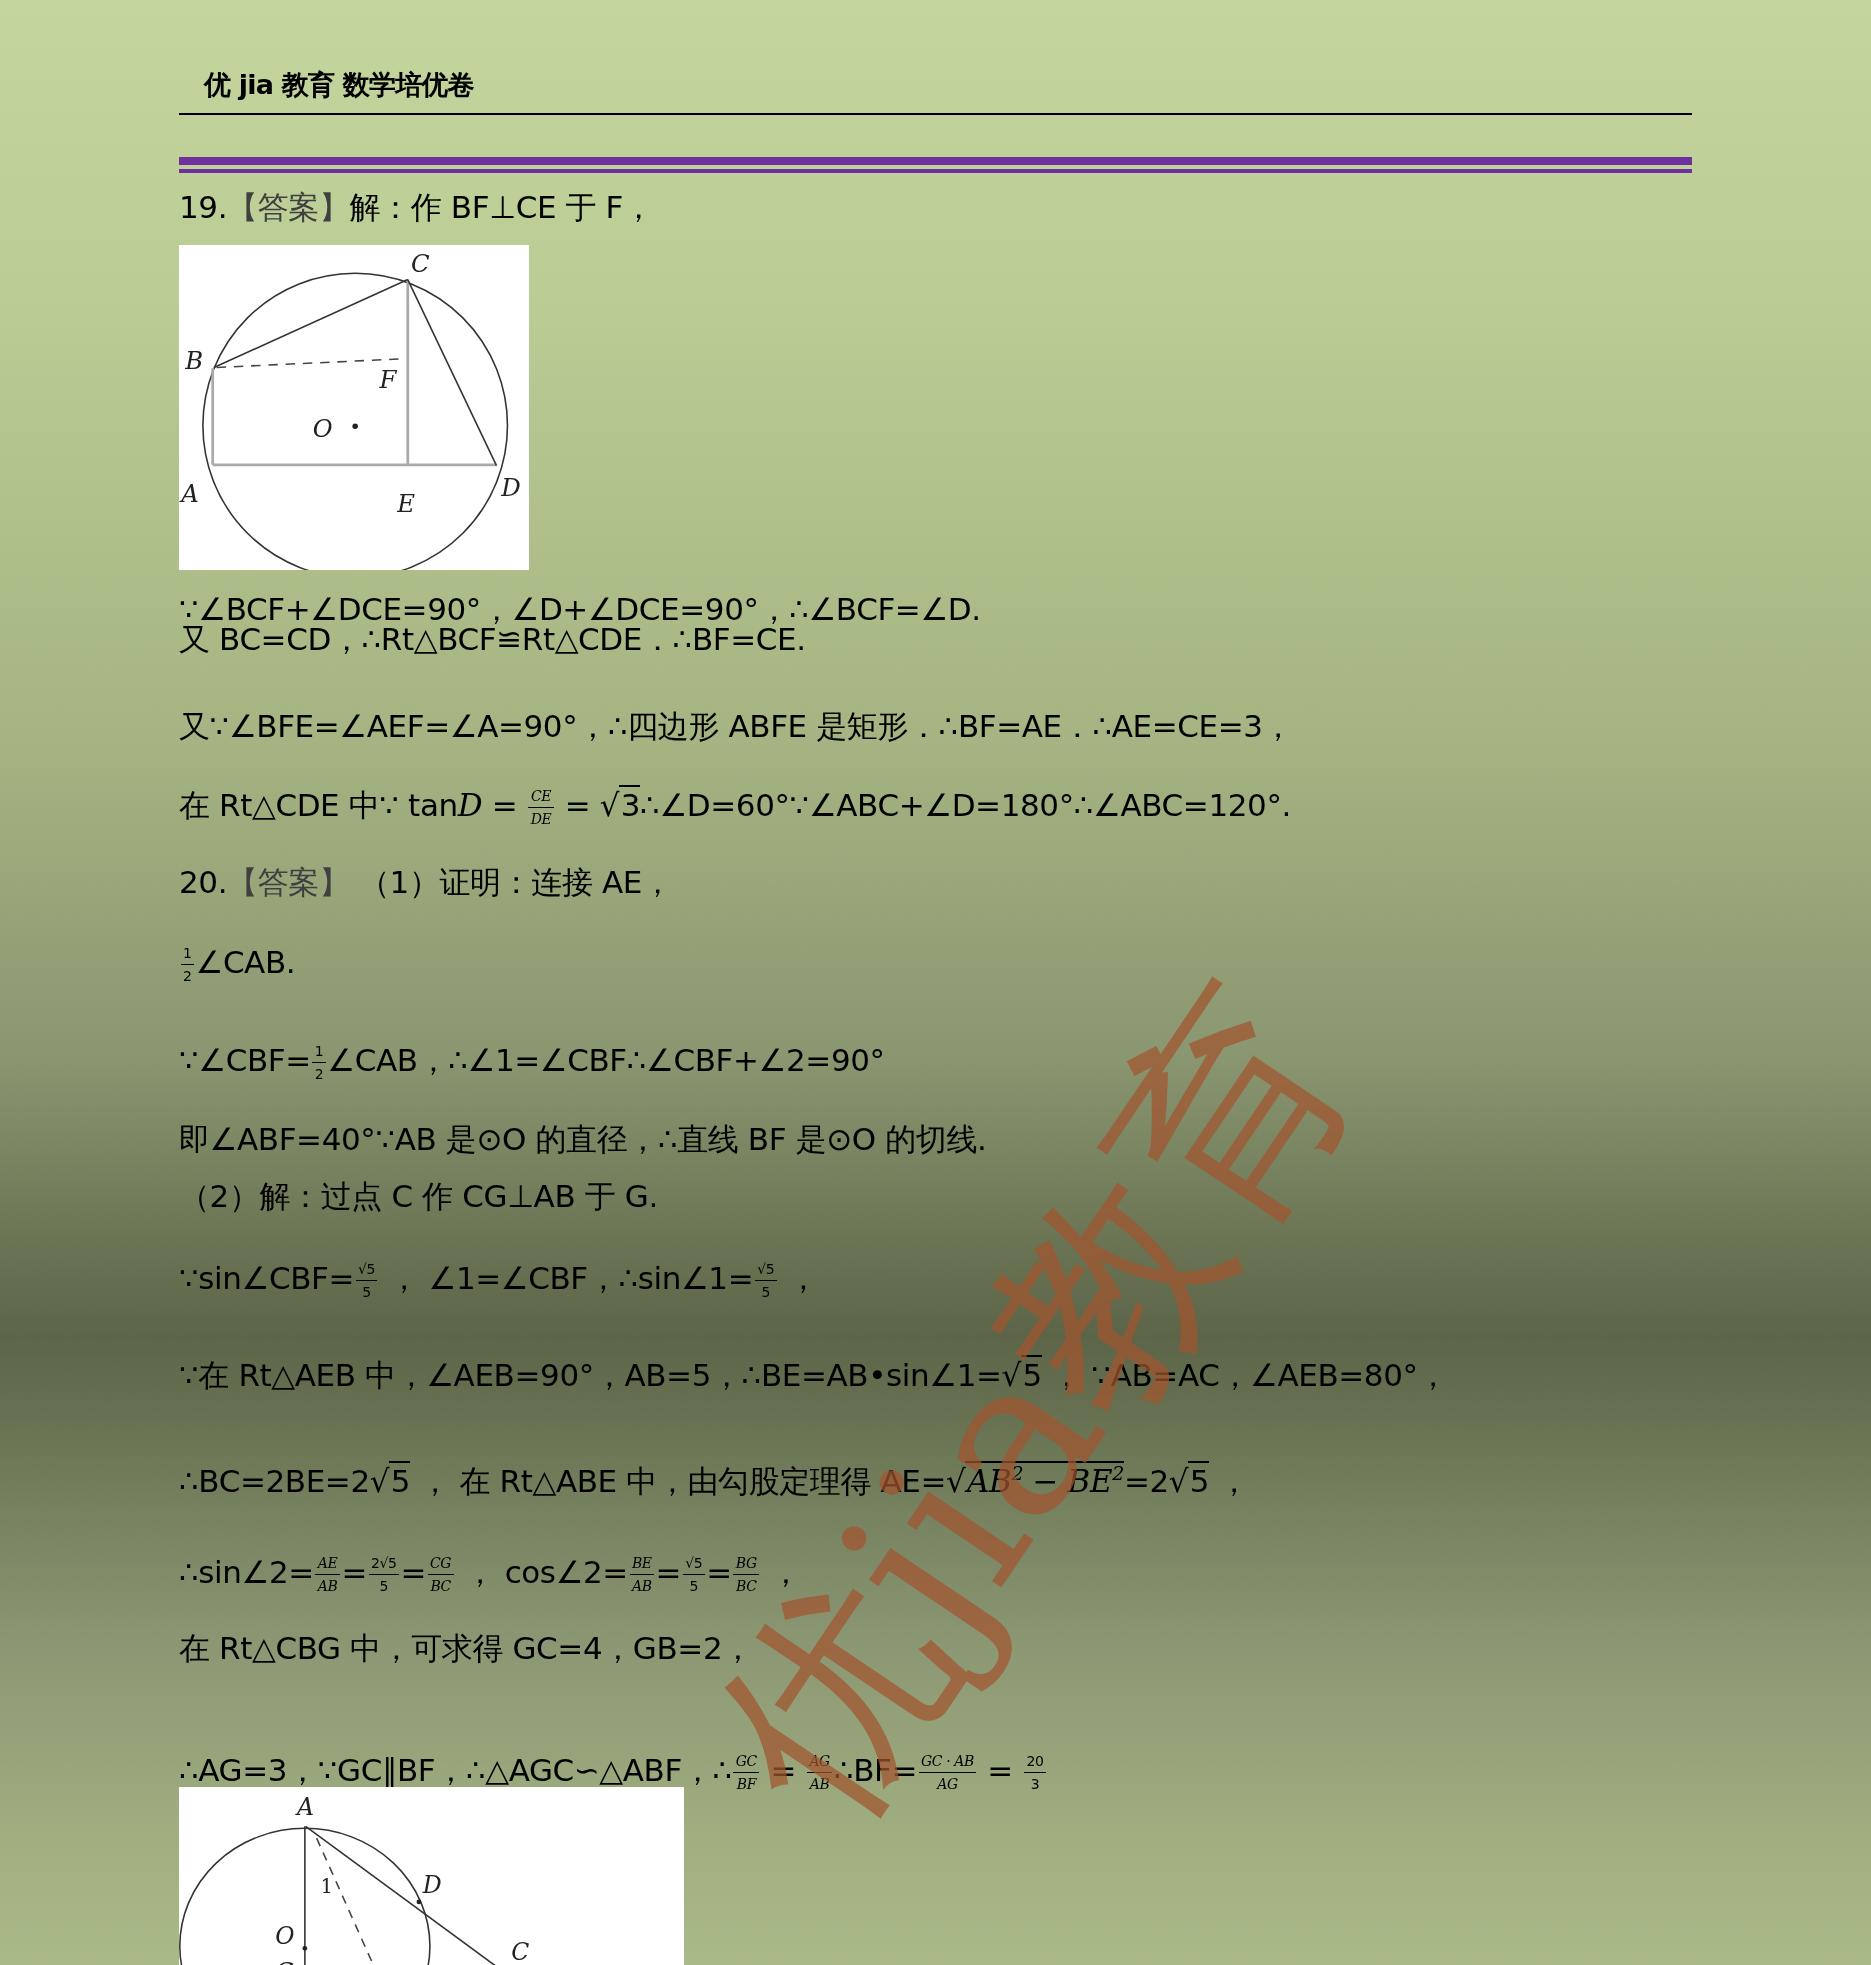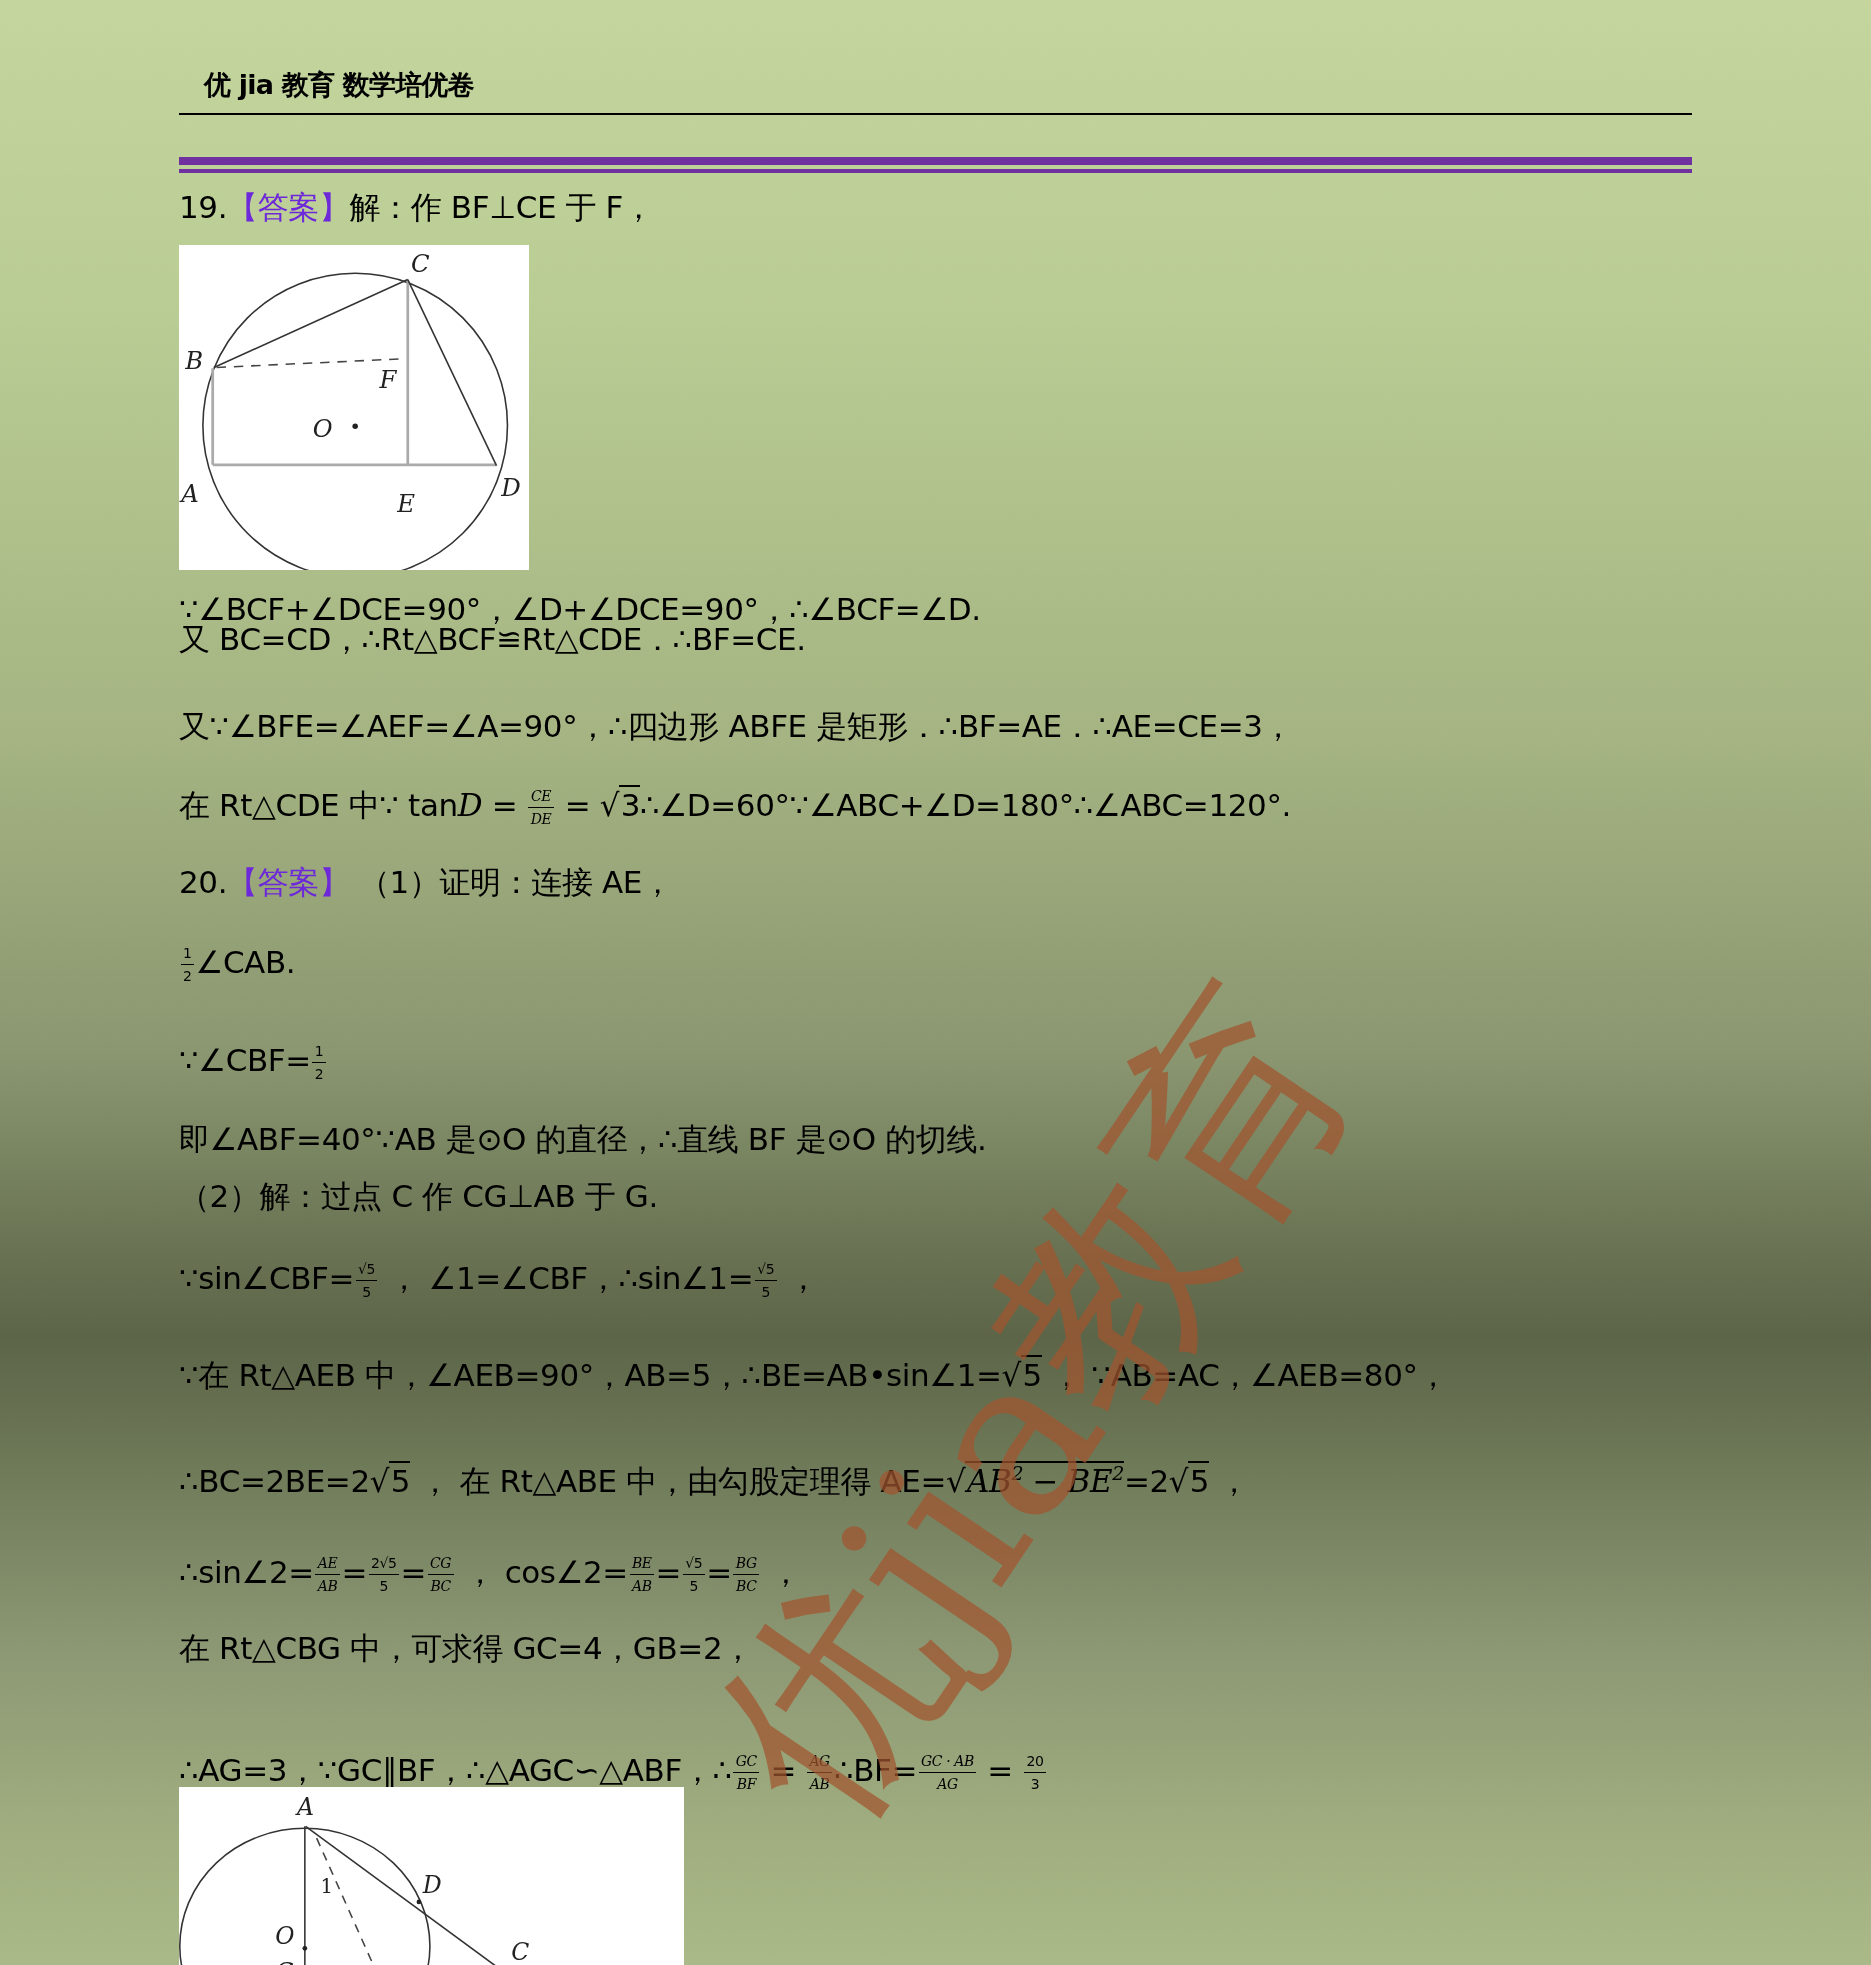--- a/index.html
+++ b/index.html
@@ -10,21 +10,21 @@
       #6d7857 55%, #8b9773 62%, #a2b081 70%, #b5c691 80%, #c1d39b 90%, #c4d69e 100%);
     font-family: "DejaVu Sans", "Liberation Sans", sans-serif;
     color:#000;
   }
   .abs { position:absolute; }
   .header-title { left:204px; top:67px; font-size:27px; font-weight:bold; letter-spacing:-0.8px; white-space:nowrap;text-align:right; }
   .rule-black { left:179px; top:113px; width:1513px; height:2.4px; background:#000; }
   .rule-purple-thick { left:179px; width:1513px; height:7.5px; background:#7030a0; }
   .rule-purple-thin { left:179px; width:1513px; height:3.9px; background:#7030a0; }
   .line { position:absolute; left:179px; font-size:31px; line-height:39px; white-space:nowrap; letter-spacing:-0.4px; }
-  .ans { color:#6d28d9;font-family:Liberation Serif, serif; }
+  .ans { color:#404040;font-family:Liberation Serif, serif; }
   .frac { display:inline-block; vertical-align:middle; text-align:center; font-size:14px; line-height:22px; margin:0 1.6px; }
   .frac .num { display:block; border-bottom:1.6px solid #000; padding:0 2.4px; }
   .frac .den { display:block; padding:0 2.4px; }
   .it { font-family:"DejaVu Serif", "Liberation Serif", serif; font-style:italic; }
   .sqrt { border-top:2px solid #000; padding-left:1.6px; }
   .sup { font-size:19px; vertical-align:11.8px; }
   .figure { position:absolute; background:#fff; }
   .diag-wm { left:570px; top:1258px; font-size:220px; color:#a2552f; opacity:0.72;
     transform:rotate(-56deg); transform-origin:center; white-space:nowrap;
     font-family:"DejaVu Serif", "Liberation Serif", serif; pointer-events:none; }
@@ -75,21 +75,21 @@
 
 <div class="line" style="top:863px">
   <span>20.</span><span class="ans">【答案】</span><span>  （1）证明：连接 AE，</span>
 </div>
 
 <div class="line" style="top:942px">
   <span class="frac"><span class="num">1</span><span class="den">2</span></span><span>∠CAB.</span>
 </div>
 
 <div class="line" style="top:1040px">
-  <span>∵∠CBF=</span><span class="frac"><span class="num">1</span><span class="den">2</span></span>
+  <span>∵∠CBF=</span><span class="frac"><span class="num">1</span><span class="den">2</span></span><span>∠CAB，∴∠1=∠CBF∴∠CBF+∠2=90°</span>
 </div>
 
 <div class="line" style="top:1120px">即∠ABF=40°∵AB 是⊙O 的直径，∴直线 BF 是⊙O 的切线.</div>
 <div class="line" style="top:1177px">（2）解：过点 C 作 CG⊥AB 于 G.</div>
 
 <div class="line" style="top:1258px">
   <span>∵sin∠CBF=</span><span class="frac"><span class="num">√5</span><span class="den">5</span></span><span>   ，  ∠1=∠CBF，∴sin∠1=</span><span class="frac"><span class="num">√5</span><span class="den">5</span></span><span>   ，</span>
 </div>
 
 <div class="line" style="top:1356px">

